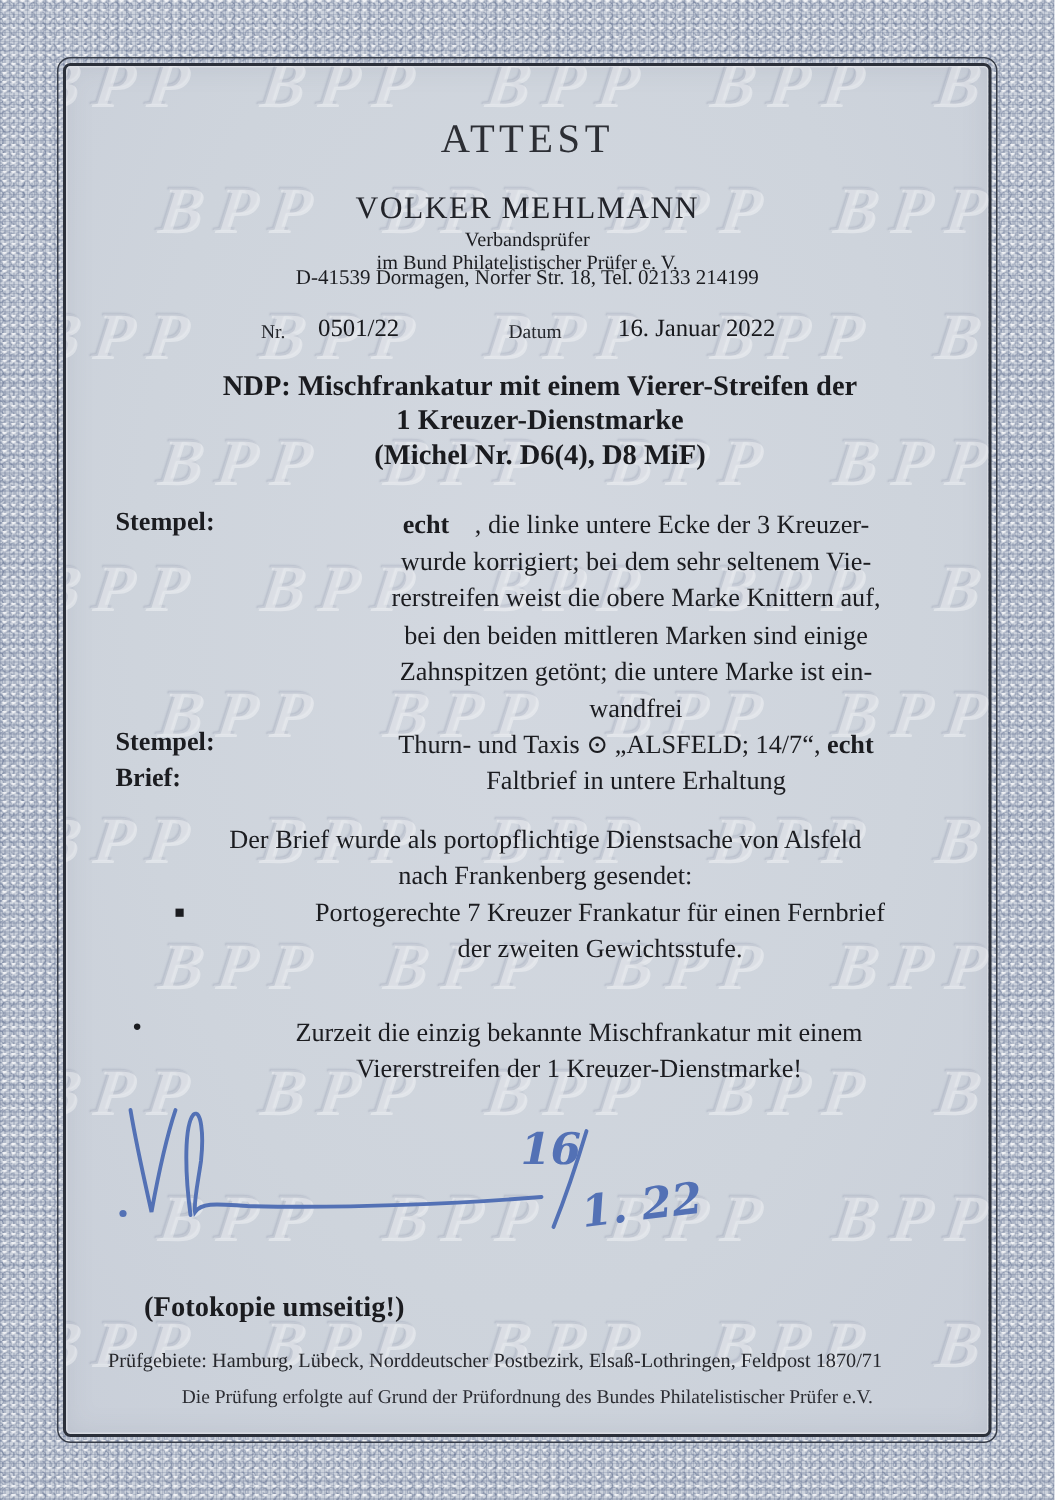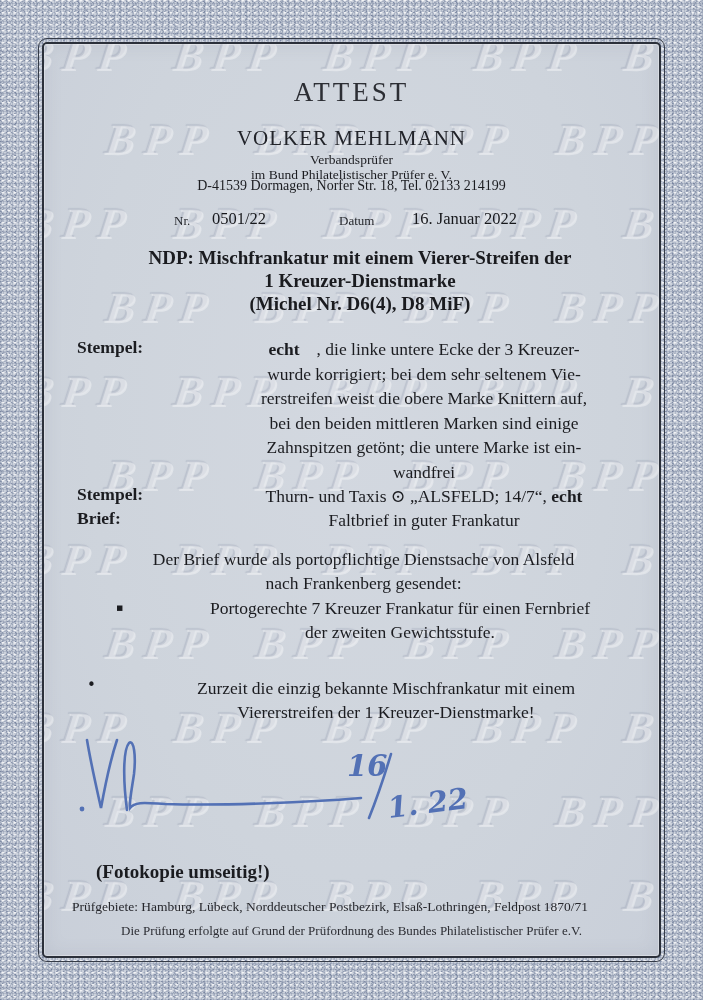--- a/index.html
+++ b/index.html
@@ -159,21 +159,21 @@
 wurde korrigiert; bei dem sehr seltenem Vie-
 rerstreifen weist die obere Marke Knittern auf,
 bei den beiden mittleren Marken sind einige
 Zahnspitzen getönt; die untere Marke ist ein-
 wandfrei</span></div>
 
       <div class="abs f-label" style="top:440px">Stempel:</div>
       <div class="abs f-text" style="top:440px"><span>Thurn- und Taxis ⊙ „ALSFELD; 14/7“, </span><b>echt</b></div>
 
       <div class="abs f-label" style="top:464px">Brief:</div>
-      <div class="abs f-text" style="top:464px">Faltbrief in guter Frankatur</div>
+      <div class="abs f-text" style="top:464px">Faltbrief in untere Erhaltung</div>
 
       <div class="abs intro pre" style="top:504px">Der Brief wurde als portopflichtige Dienstsache von Alsfeld
 nach Frankenberg gesendet:</div>
 
       <div class="abs marker" style="left:72px;top:557px;font-size:11px">▪</div>
       <div class="abs bullet-text pre" style="left:100px;top:553px;right:20px">Portogerechte 7 Kreuzer Frankatur für einen Fernbrief
 der zweiten Gewichtsstufe.</div>
 
       <div class="abs marker" style="left:43px;top:632px;font-size:15px">•</div>
       <div class="abs bullet-text pre" style="left:72px;top:633px;right:20px">Zurzeit die einzig bekannte Mischfrankatur mit einem

